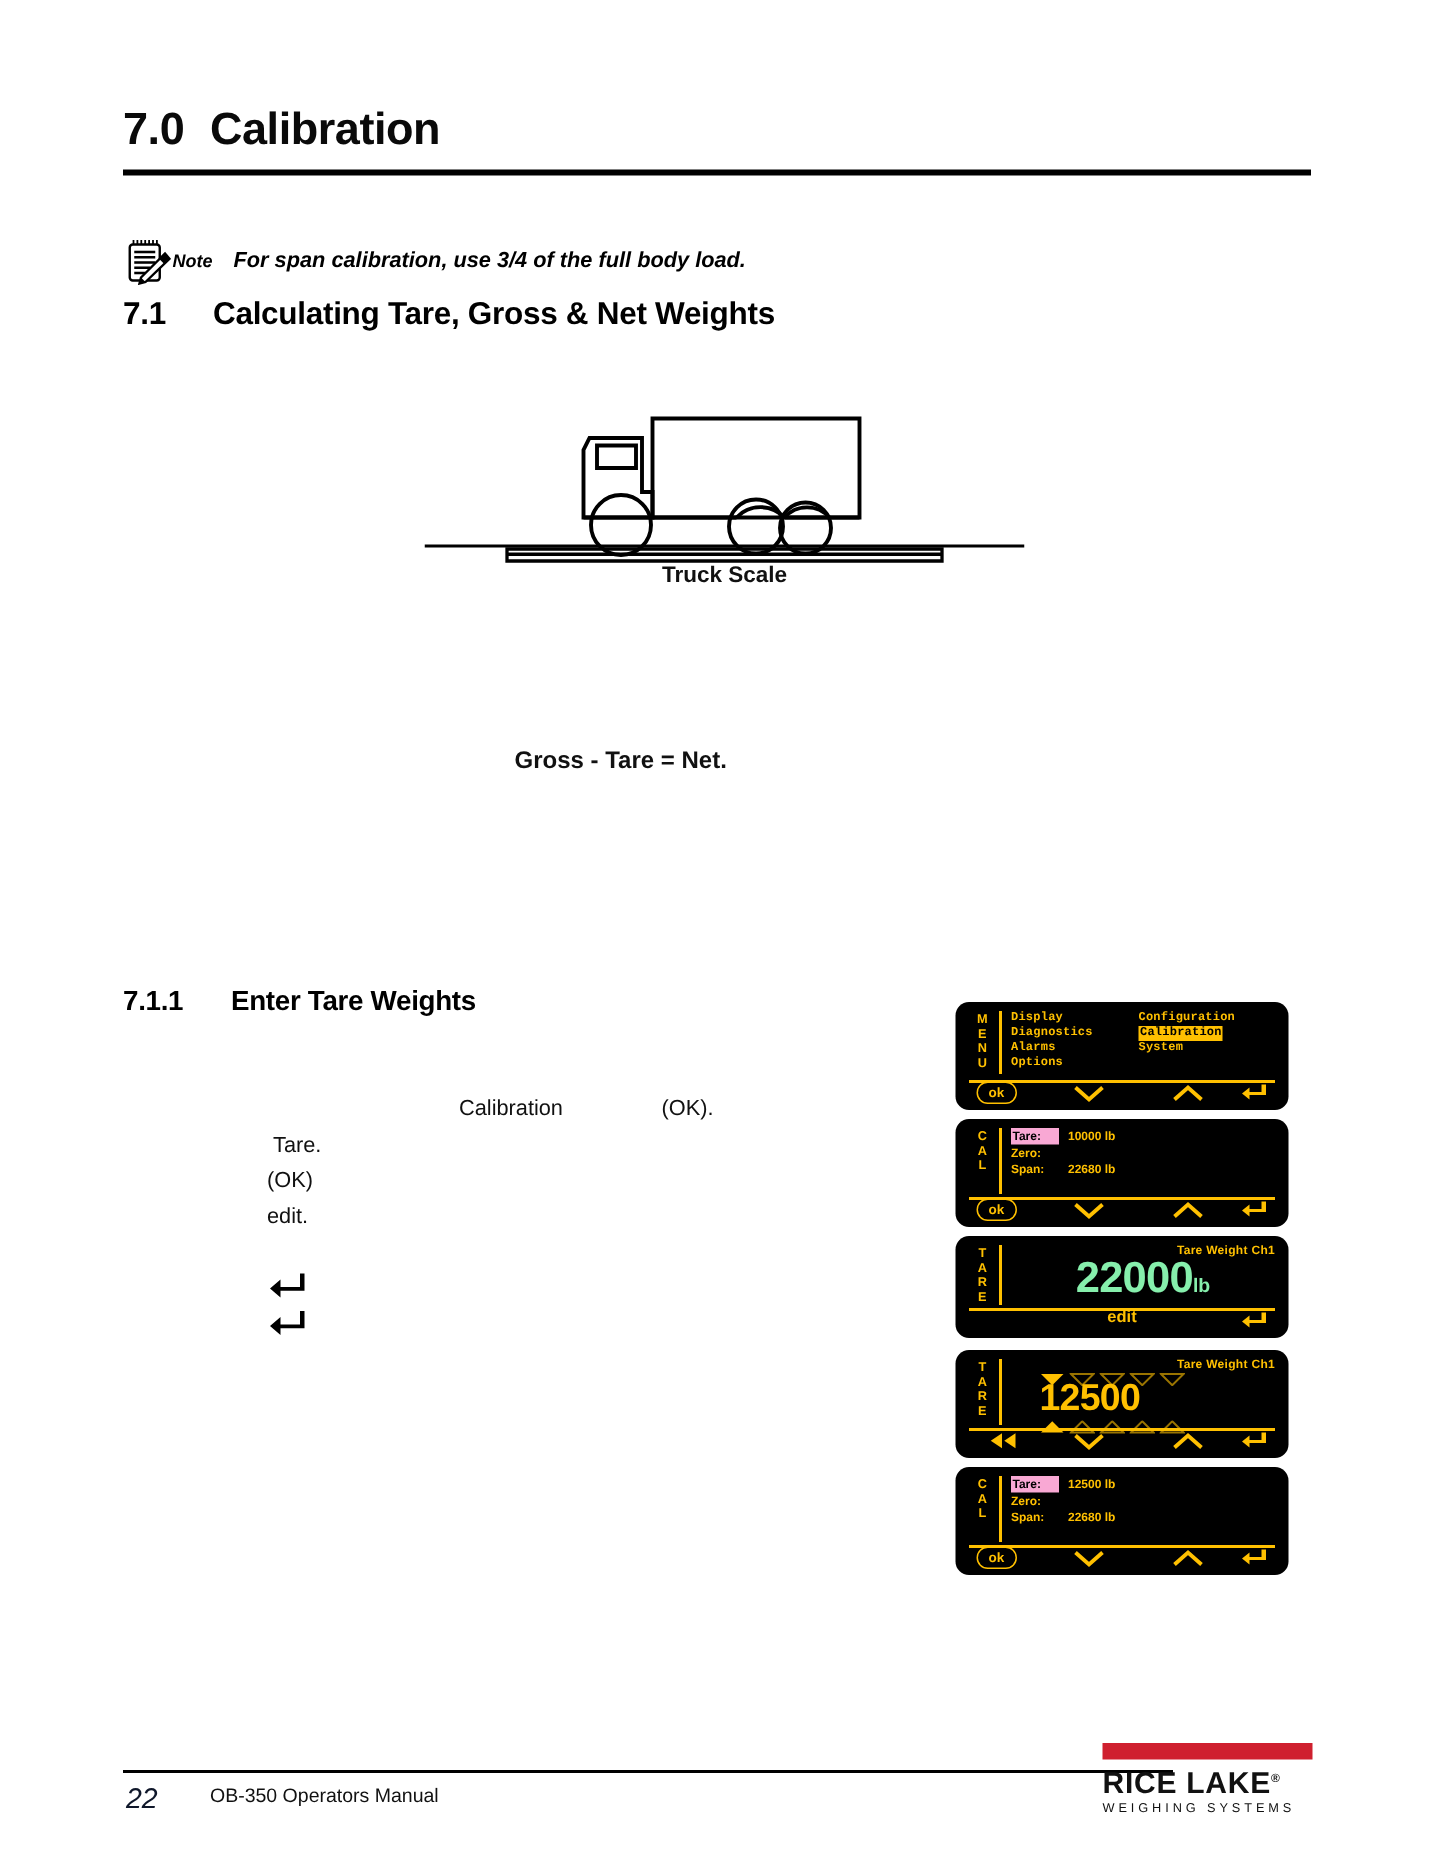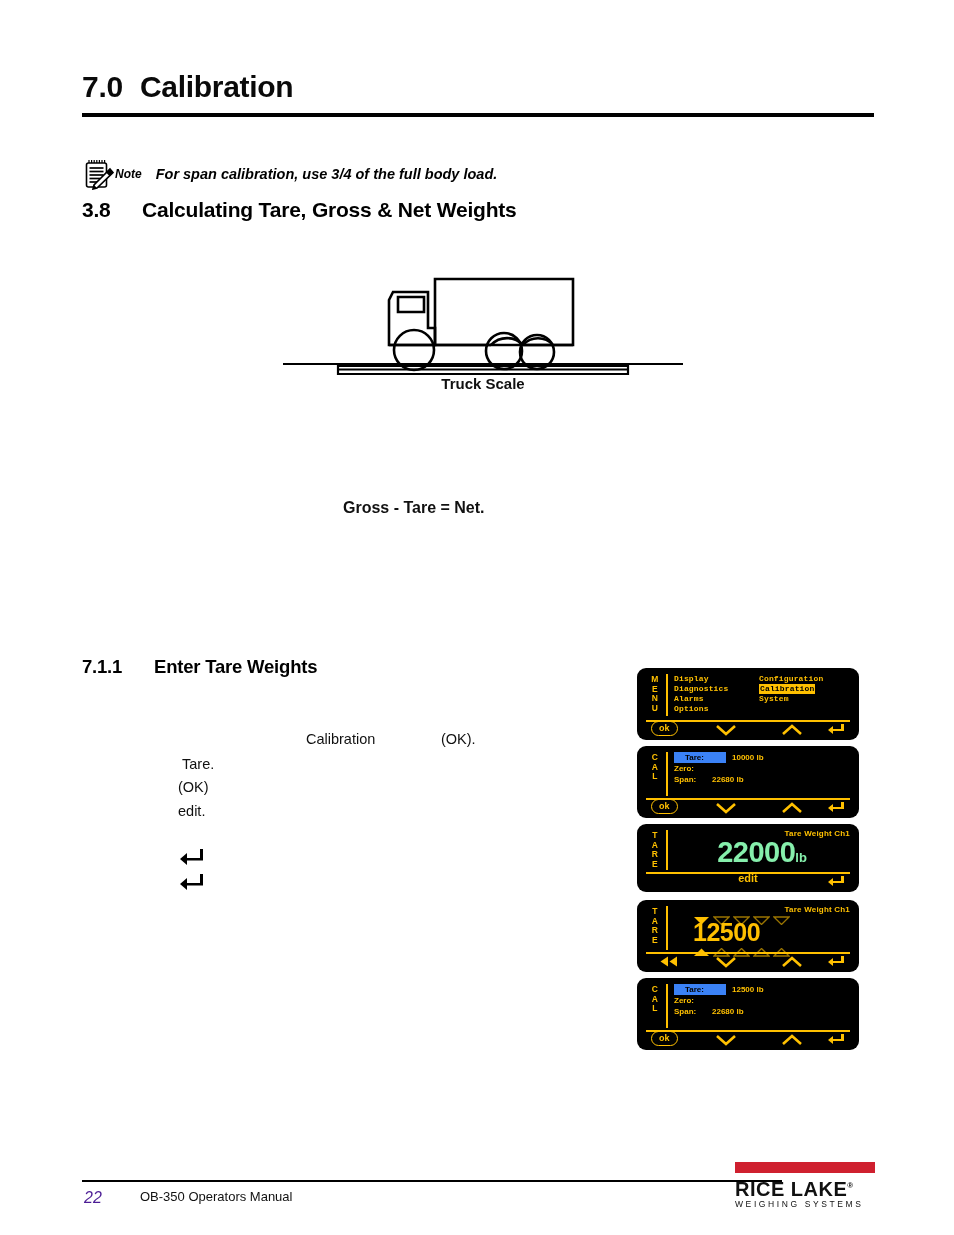--- a/index.html
+++ b/index.html
@@ -205,21 +205,21 @@
     position: absolute;
     left: 37px;
     top: 6px;
     color: #ffc000;
     font-size: 8px;
     font-weight: bold;
     line-height: 11px;
   }
   .cal-row { white-space: nowrap; display: block; }
   .cal-key { display: inline-block; width: 32px; }
-  .cal-key.hl { background: #3b82f6; color: #000; padding: 0 11px; width: 30px; }
+  .cal-key.hl { background: #f9a8d4; color: #000; padding: 0 1px; width: 30px; }
   .cal-val { margin-left: 6px; }
 
   
   .tare-head {
     position: absolute;
     right: 9px;
     top: 5px;
     color: #ffc000;
     font-size: 8px;
     font-weight: bold;
@@ -313,23 +313,23 @@
     left: 82px;
     top: 1180px;
     width: 700px;
     height: 1.5px;
     background: #000000;
   }
   .foot-page {
     position: absolute;
     left: 84px;
     top: 1189px;
-    font-size: 16px;
+    font-size: 19px;
     font-style: italic;
-    color: #4c1d95;
+    color: #0f172a;
   }
   .foot-title {
     position: absolute;
     left: 140px;
     top: 1189px;
     font-size: 13px;
     color: #111;
     white-space: nowrap;
   }
   .logo {
@@ -392,21 +392,21 @@
       <polygon points="26,11 29,14.5 13,30 9,31 10,27" fill="#ffffff" stroke="#000000" stroke-width="1.6"></polygon>
       <polygon points="26,11 29,14.5 25.5,18 22,14.5" fill="#000000"></polygon>
       <polygon points="10,27 9,31 13,30" fill="#000000"></polygon>
     </svg>
   </span>
   <span class="note-label">Note</span>
   <span class="note-text">For span calibration, use 3/4 of the full body load.</span>
 </div>
 
 <div class="sec-h2">
-  <span class="num">3.8</span><span>Calculating Tare, Gross &amp; Net Weights</span>
+  <span class="num">7.1</span><span>Calculating Tare, Gross &amp; Net Weights</span>
 </div>
 
 <div class="truck-fig">
   <svg width="400" height="130" viewBox="0 0 400 130" xmlns="http://www.w3.org/2000/svg">
     <g fill="none" stroke="#000000" stroke-width="2.6" stroke-linejoin="miter">
 
       <path d="M152 13 L290 13 L290 79 L152 79 Z"></path>
 
       <path d="M110 26 L145 26 L145 62 L152 62 L152 79 L106 79 L106 34 Z"></path>
 

